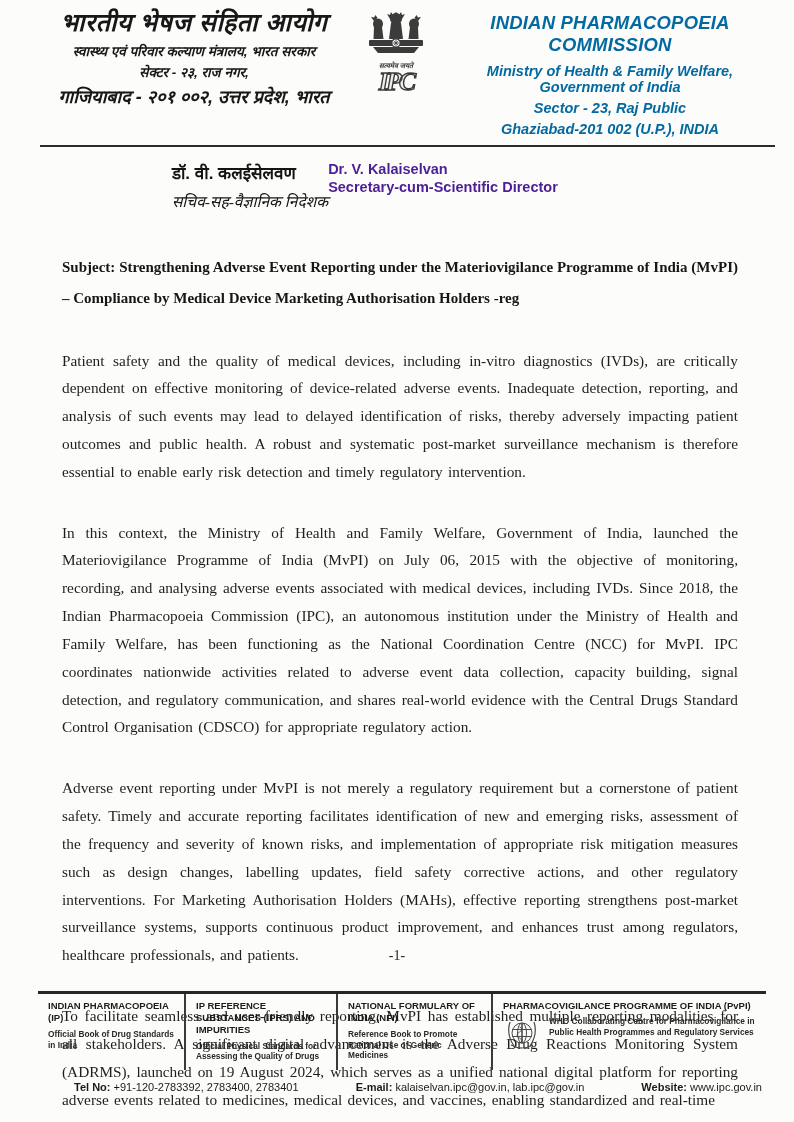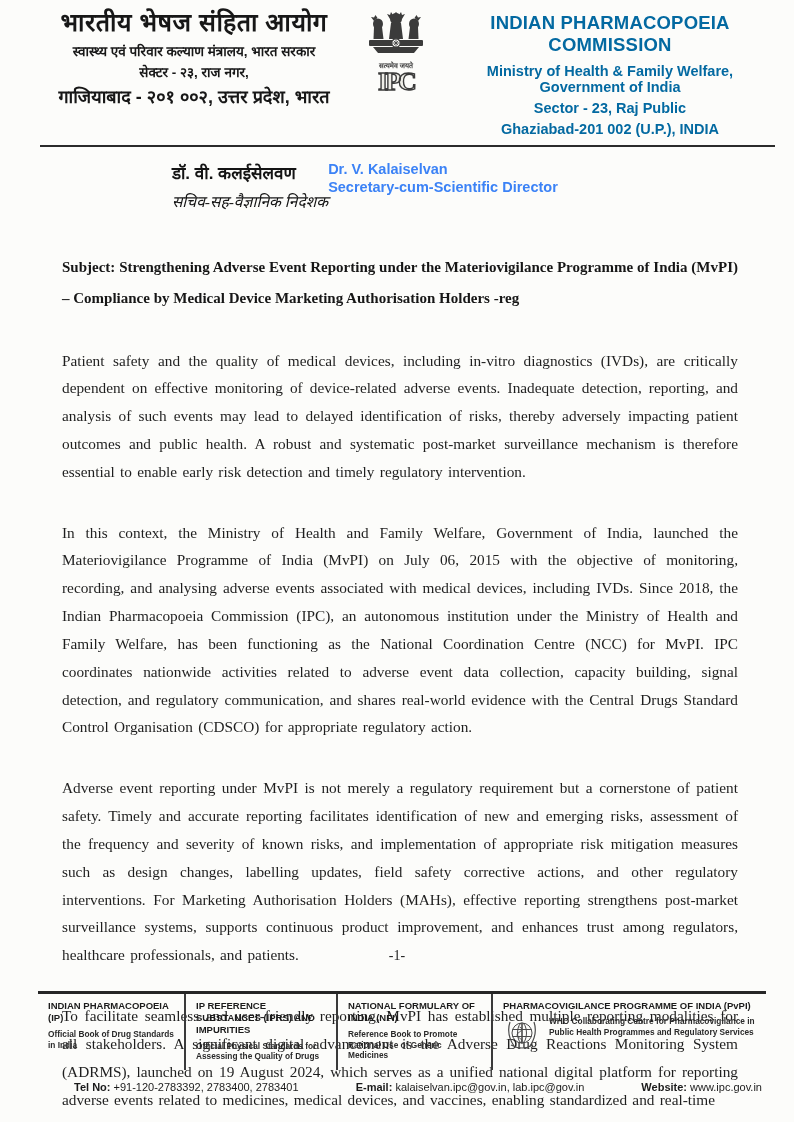--- a/index.html
+++ b/index.html
@@ -3,21 +3,21 @@
 <meta charset="utf-8">
 <style>
   html,body{margin:0;padding:0;background:#e9e9e9;}
   .page{
     width:794px;height:1122px;margin:0 auto;background:#fcfcfa;
     position:relative;overflow:hidden;color:#1c1c1c;
     font-family:"Liberation Serif", serif;
     box-shadow:0 0 6px rgba(0,0,0,.25);
   }
   
-  .header{display:flex;align-items:flex-start;padding:8px 18px 4px 40px;}
+  .header{display:flex;align-items:flex-start;padding:8px 18px 4px 40px;font-style:italic;}
   .h-left{flex:0 0 308px;text-align:center;font-family:"Liberation Sans",sans-serif;font-weight:700;color:#171717;}
   .h-left .t1{font-size:25px;line-height:1.15;letter-spacing:.5px;}
   .h-left .t2{font-size:13.5px;margin-top:5px;}
   .h-left .t3{font-size:13.5px;margin-top:3px;}
   .h-left .t4{font-size:18px;margin-top:3px;}
   .h-center{flex:0 0 96px;text-align:center;padding-top:2px;}
   .emblem-motto{font-size:7px;font-weight:700;color:#3a3a3a;margin-top:1px;font-family:"Liberation Sans",sans-serif;}
   .ipc-logo{
     font-family:"Liberation Serif",serif;font-weight:700;font-size:26px;line-height:.9;
     letter-spacing:-3px;color:#efeee8;-webkit-text-stroke:1.4px #3b3b3b;text-stroke:1.4px #3b3b3b;
@@ -26,21 +26,21 @@
   .h-right .t1{font-size:18.5px;letter-spacing:.2px;margin-top:4px;}
   .h-right .t2{font-size:14.5px;margin-top:7px;}
   .h-right .t3{font-size:14.5px;margin-top:5px;}
   .h-right .t4{font-size:14.5px;margin-top:5px;}
   .head-rule{border:none;border-top:2.5px solid #2b2b2b;margin:4px 19px 0 40px;}
   
   .sig-row{display:flex;justify-content:center;padding:14px 56px 0 62px;}
   .sig-left{color:#141414;}
   .sig-left .name{font-weight:700;font-size:17px;font-family:"Liberation Sans",sans-serif;}
   .sig-left .title{font-style:italic;font-size:15.5px;margin-top:6px;font-family:"Liberation Serif",serif;}
-  .sig-right{width:300px;font-family:"Liberation Sans",sans-serif;font-weight:700;color:#3b82f6;}
+  .sig-right{width:300px;font-family:"Liberation Sans",sans-serif;font-weight:700;color:#4c1d95;}
   .sig-right .name{font-size:14.5px;}
   .sig-right .title{font-size:14.5px;margin-top:2px;}
   
   .subject{
     margin:40px 56px 0 62px;font-weight:700;font-size:15px;
     line-height:2.05;text-align:justify;color:#161616;
   }
   .para{
     margin:33px 56px 0 62px;font-size:15.3px;line-height:1.82;
     text-align:justify;color:#1e1e1e;word-spacing:1.5px;

